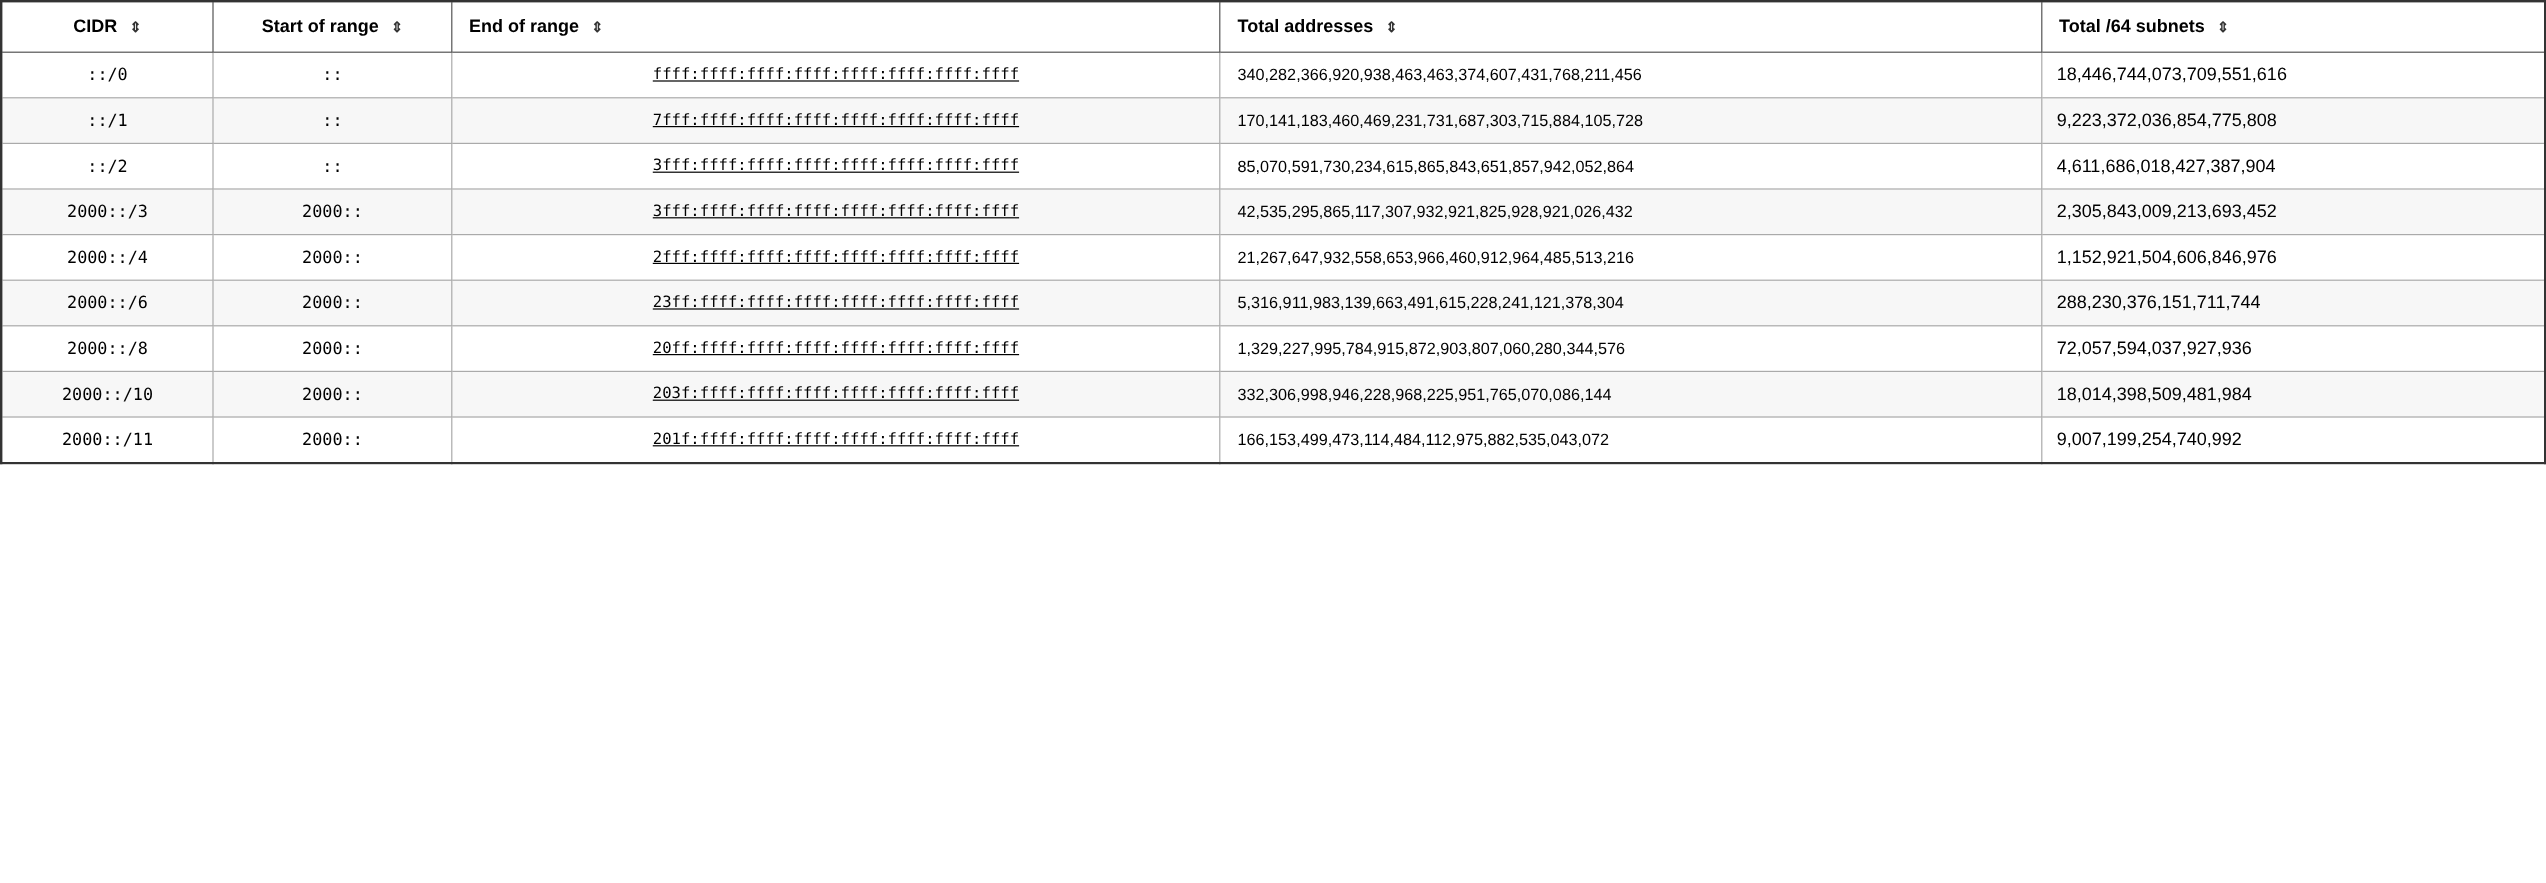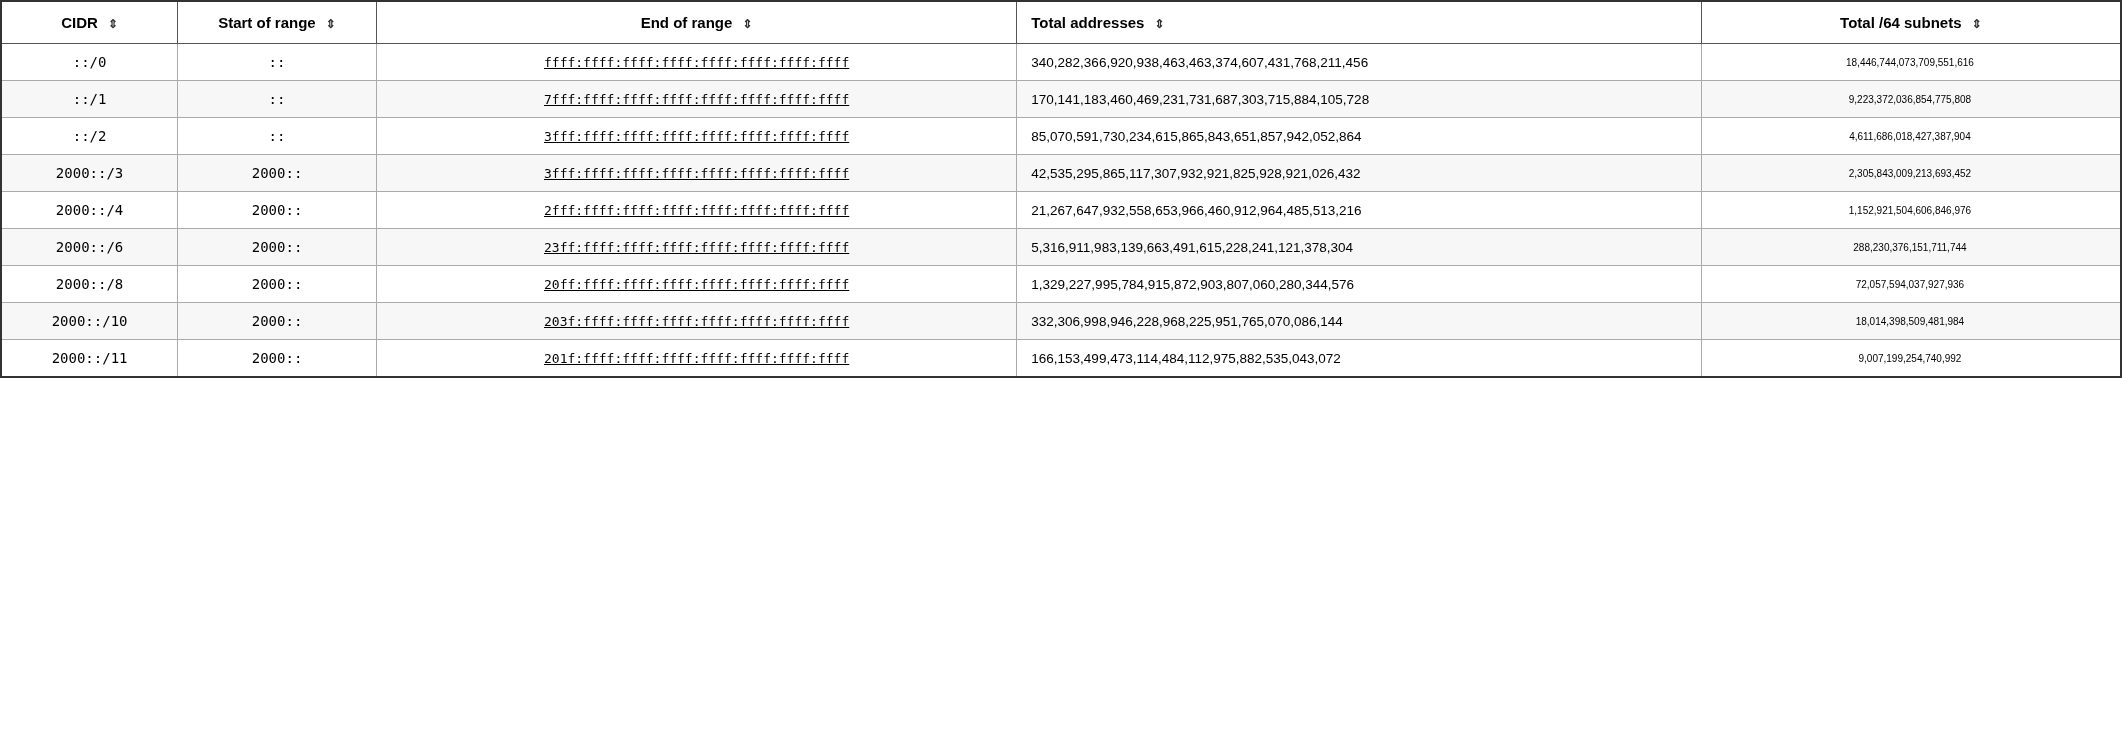--- a/index.html
+++ b/index.html
@@ -67,31 +67,31 @@
       text-align: center;
     }
 
     .col-start {
       width: 180px;
       text-align: center;
     }
 
     .col-end {
       width: 580px;
-      text-align: center;
+      text-align: left;
     }
 
     .col-total {
       width: 620px;
       text-align: left;
     }
 
     .col-subnets {
       width: 380px;
-      text-align: center;
+      text-align: left;
     }
 
     td.col-cidr {
       font-family: monospace;
       font-size: 14px;
     }
 
     td.col-start {
       font-family: monospace;
       font-size: 14px;
@@ -102,21 +102,21 @@
       font-size: 13px;
       text-align: center;
       text-decoration: underline;
     }
 
     td.col-total {
       font-size: 13.5px;
     }
 
     td.col-subnets {
-      font-size: 10px;
+      font-size: 15px;
       padding-left: 12px;
     }
   </style>
 </head>
 <body>
 
 <div class="table-container">
   <table>
     <thead>
       <tr>

